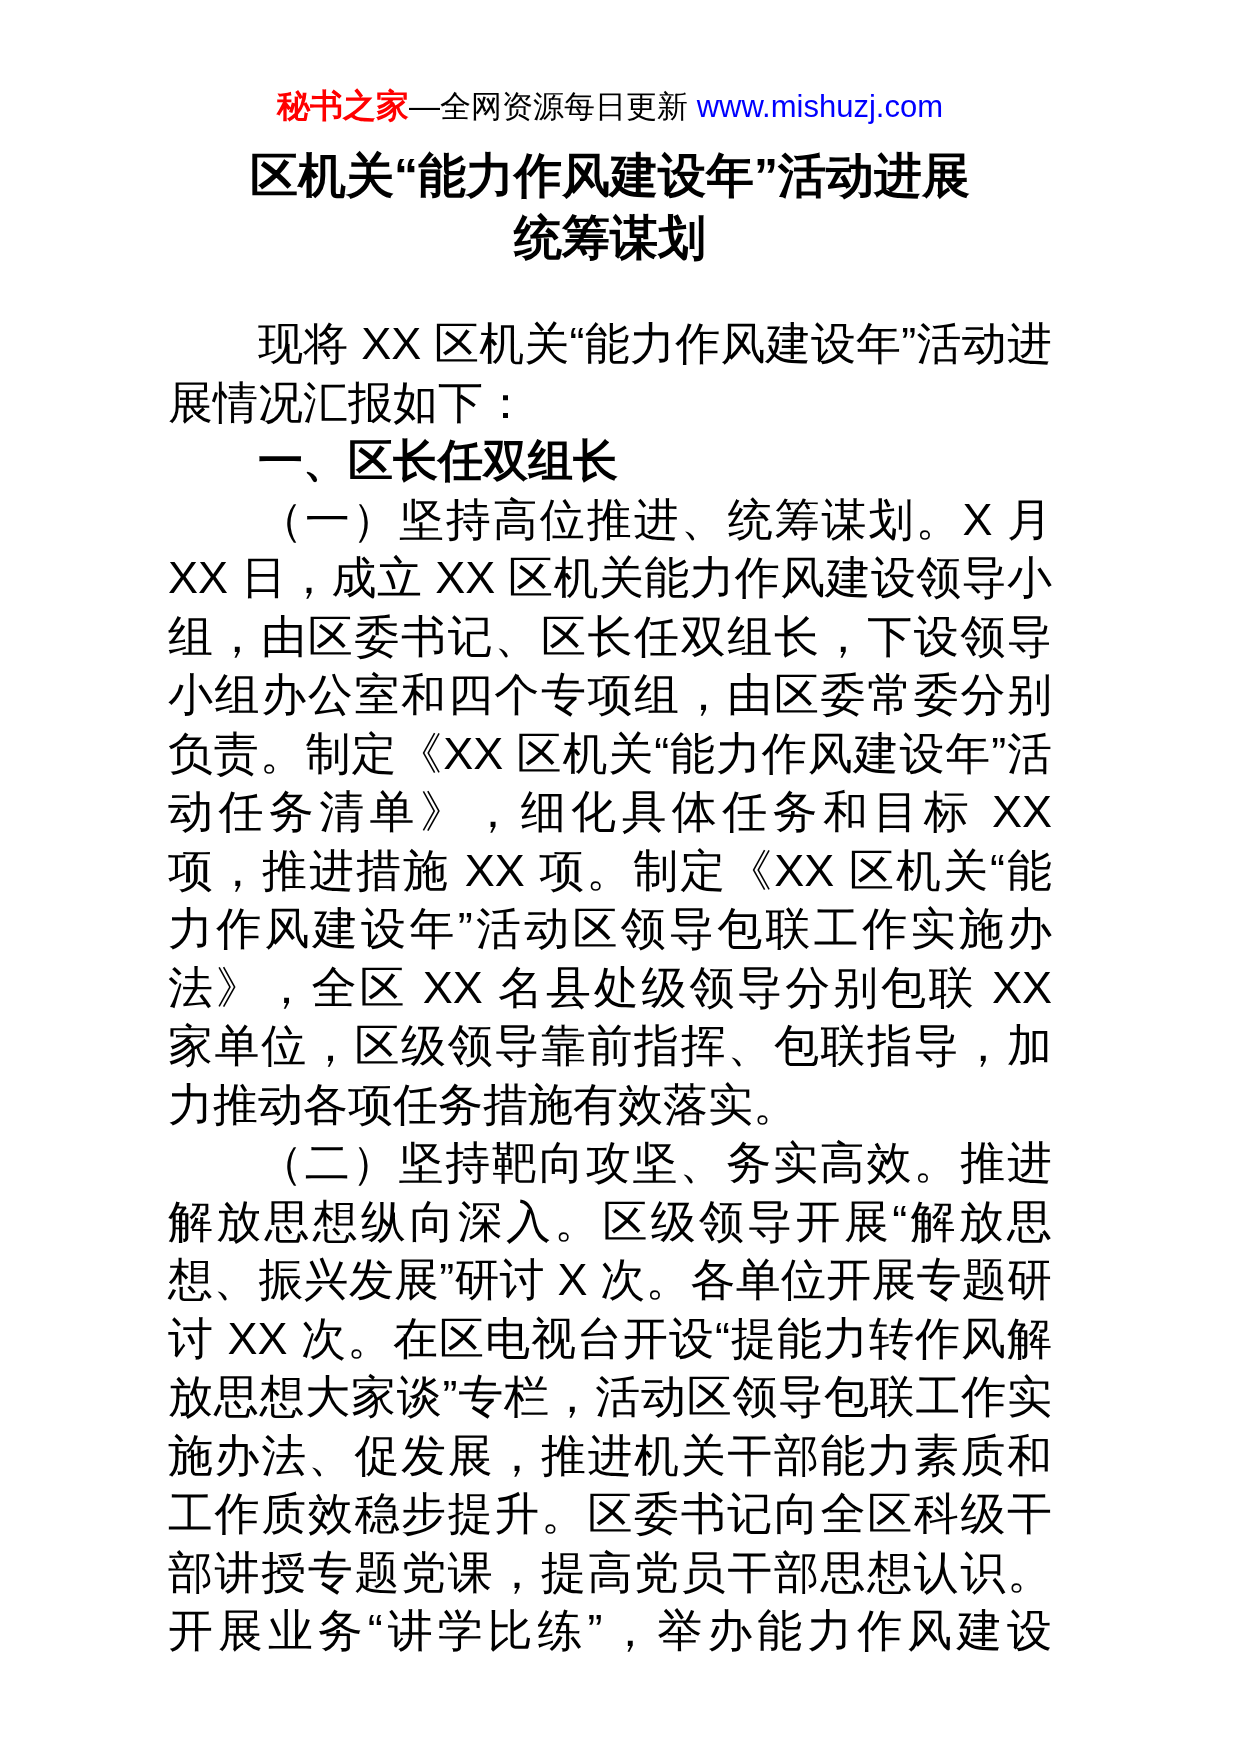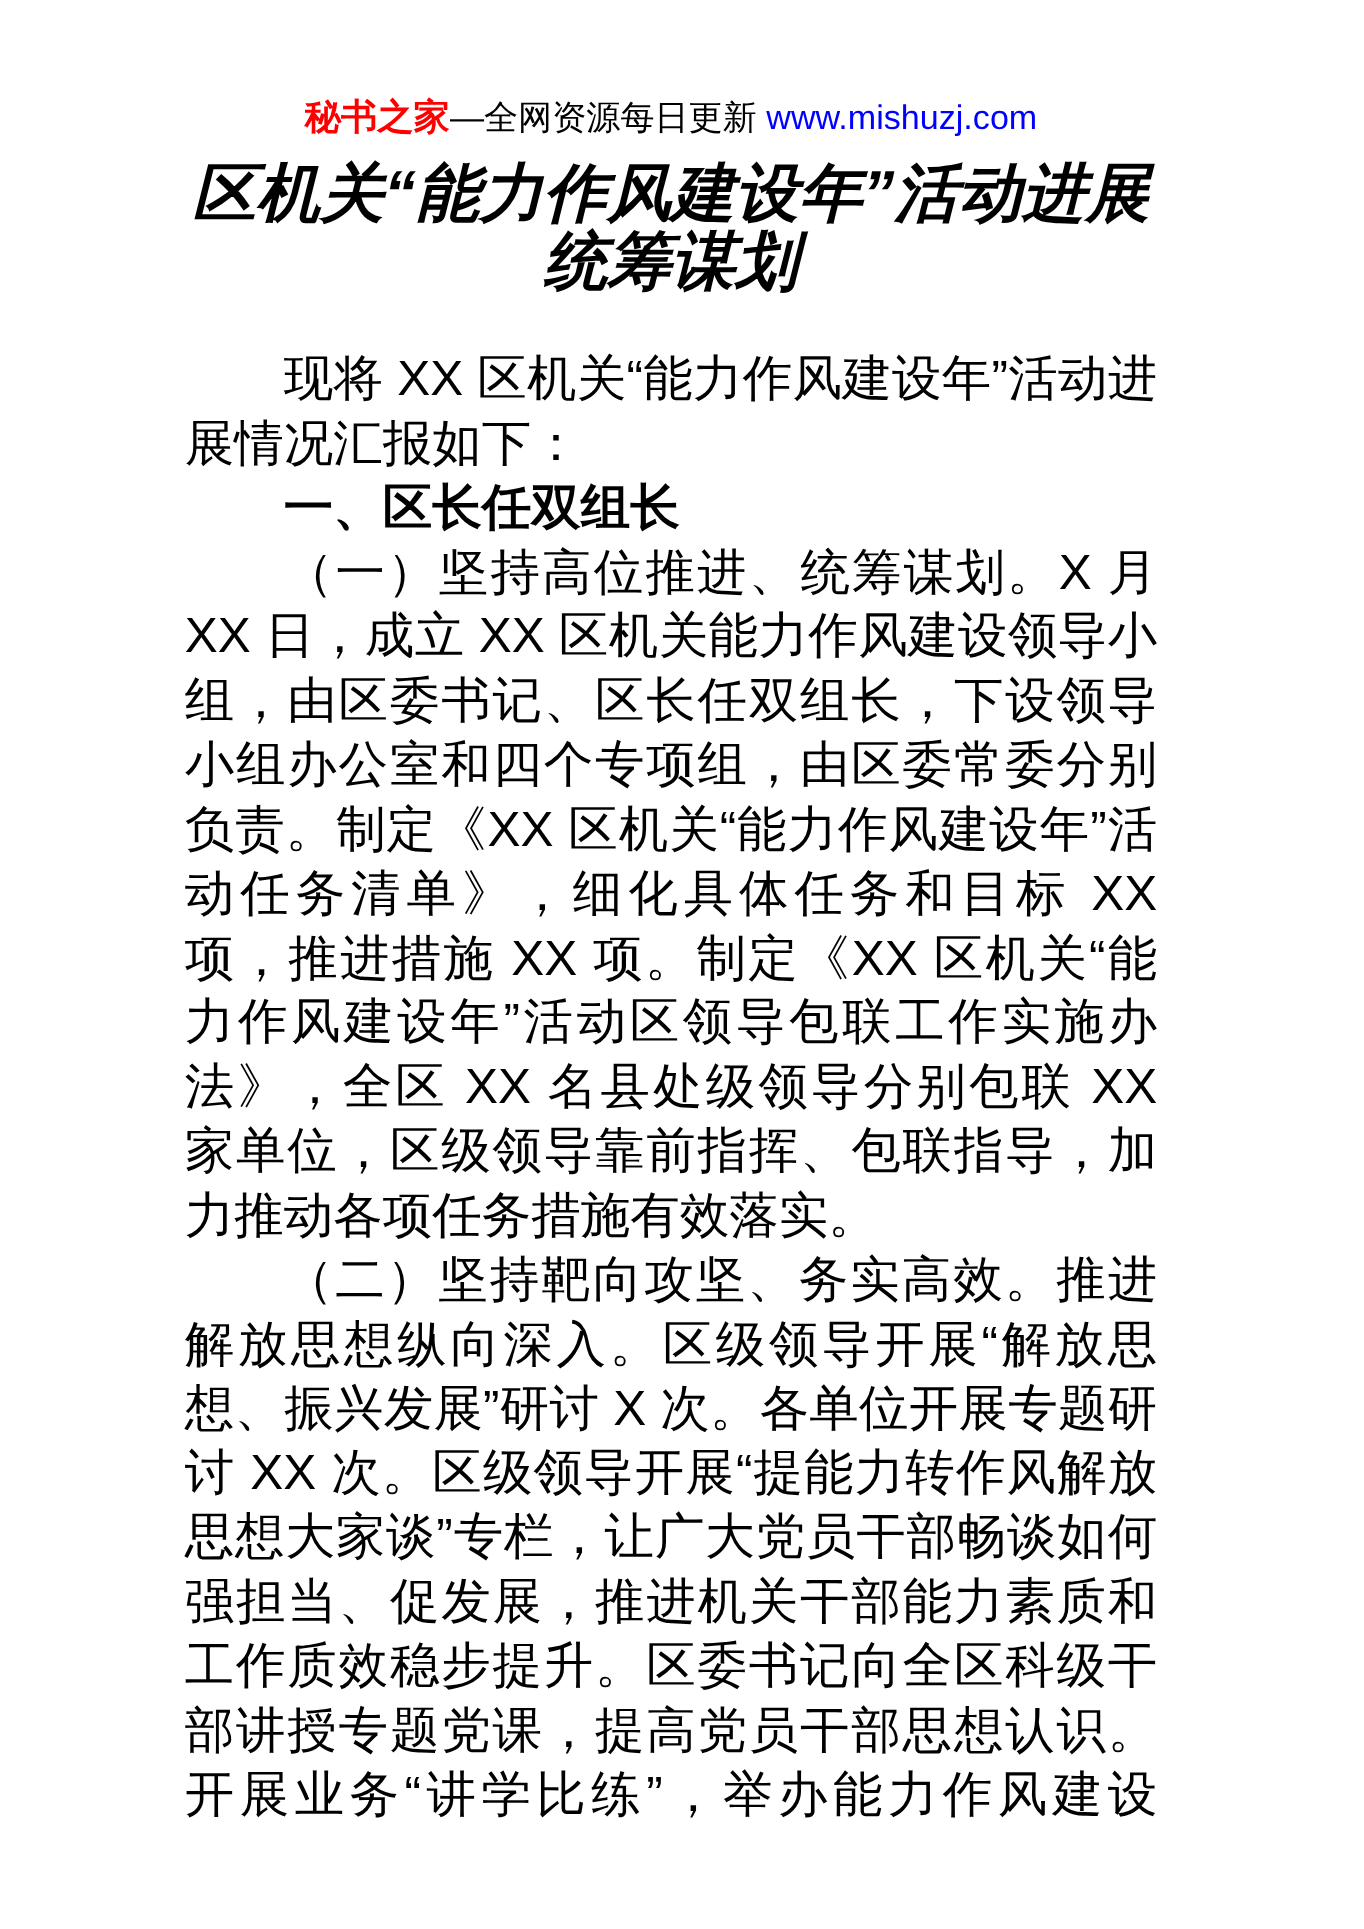--- a/index.html
+++ b/index.html
@@ -23,24 +23,23 @@
   }
   .doc-header .brand {
     font-weight: bold;
     font-size: 33px;
   }
   .doc-header .tagline { color: #000000; }
   .doc-header .url { text-decoration: none; }
   .doc-title {
     margin-top: 18px;
     text-align: center;
-    font-size: 58px;
+    font-size: 48px;
     font-weight: bold;
     line-height: 62px;
-    font-style: italic;
   }
   .doc-title .title-line { display: block; }
   .doc-body {
     margin-top: 46px;
     font-size: 45px;
     line-height: 58.5px;
     text-align: justify;
     text-justify: inter-ideograph;
   }
   .doc-body p {
@@ -66,16 +65,16 @@
   </h1>
 
   <div class="doc-body">
 
     <p>现将 XX 区机关“能力作风建设年”活动进展情况汇报如下：</p>
 
     <p class="section-heading">一、区长任双组长</p>
 
     <p><span class="lead">（一）坚持高位推进、统筹谋划。</span><span>X 月 XX 日，成立 XX 区机关能力作风建设领导小组，由区委书记、区长任双组长，下设领导小组办公室和四个专项组，由区委常委分别负责。制定《XX 区机关“能力作风建设年”活动任务清单》，细化具体任务和目标 XX 项，推进措施 XX 项。制定《XX 区机关“能力作风建设年”活动区领导包联工作实施办法》，全区 XX 名县处级领导分别包联 XX 家单位，区级领导靠前指挥、包联指导，加力推动各项任务措施有效落实。</span></p>
 
-    <p class="continues"><span class="lead">（二）坚持靶向攻坚、务实高效。</span><span>推进解放思想纵向深入。区级领导开展“解放思想、振兴发展”研讨 X 次。各单位开展专题研讨 XX 次。区级领导开展“提能力转作风解放思想大家谈”专栏，让广大党员干部畅谈如何强担当、促发展，推进机关干部能力素质和工作质效稳步提升。区委书记向全区科级干部讲授专题党课，提高党员干部思想认识。开展业务“讲学比练”，举办能力作风建设</span></p>
+    <p class="continues"><span class="lead">（二）坚持靶向攻坚、务实高效。</span><span>推进解放思想纵向深入。区级领导开展“解放思想、振兴发展”研讨 X 次。各单位开展专题研讨 XX 次。在区电视台开设“提能力转作风解放思想大家谈”专栏，活动区领导包联工作实施办法、促发展，推进机关干部能力素质和工作质效稳步提升。区委书记向全区科级干部讲授专题党课，提高党员干部思想认识。开展业务“讲学比练”，举办能力作风建设</span></p>
 
   </div>
 </div>
 
 </body></html>

